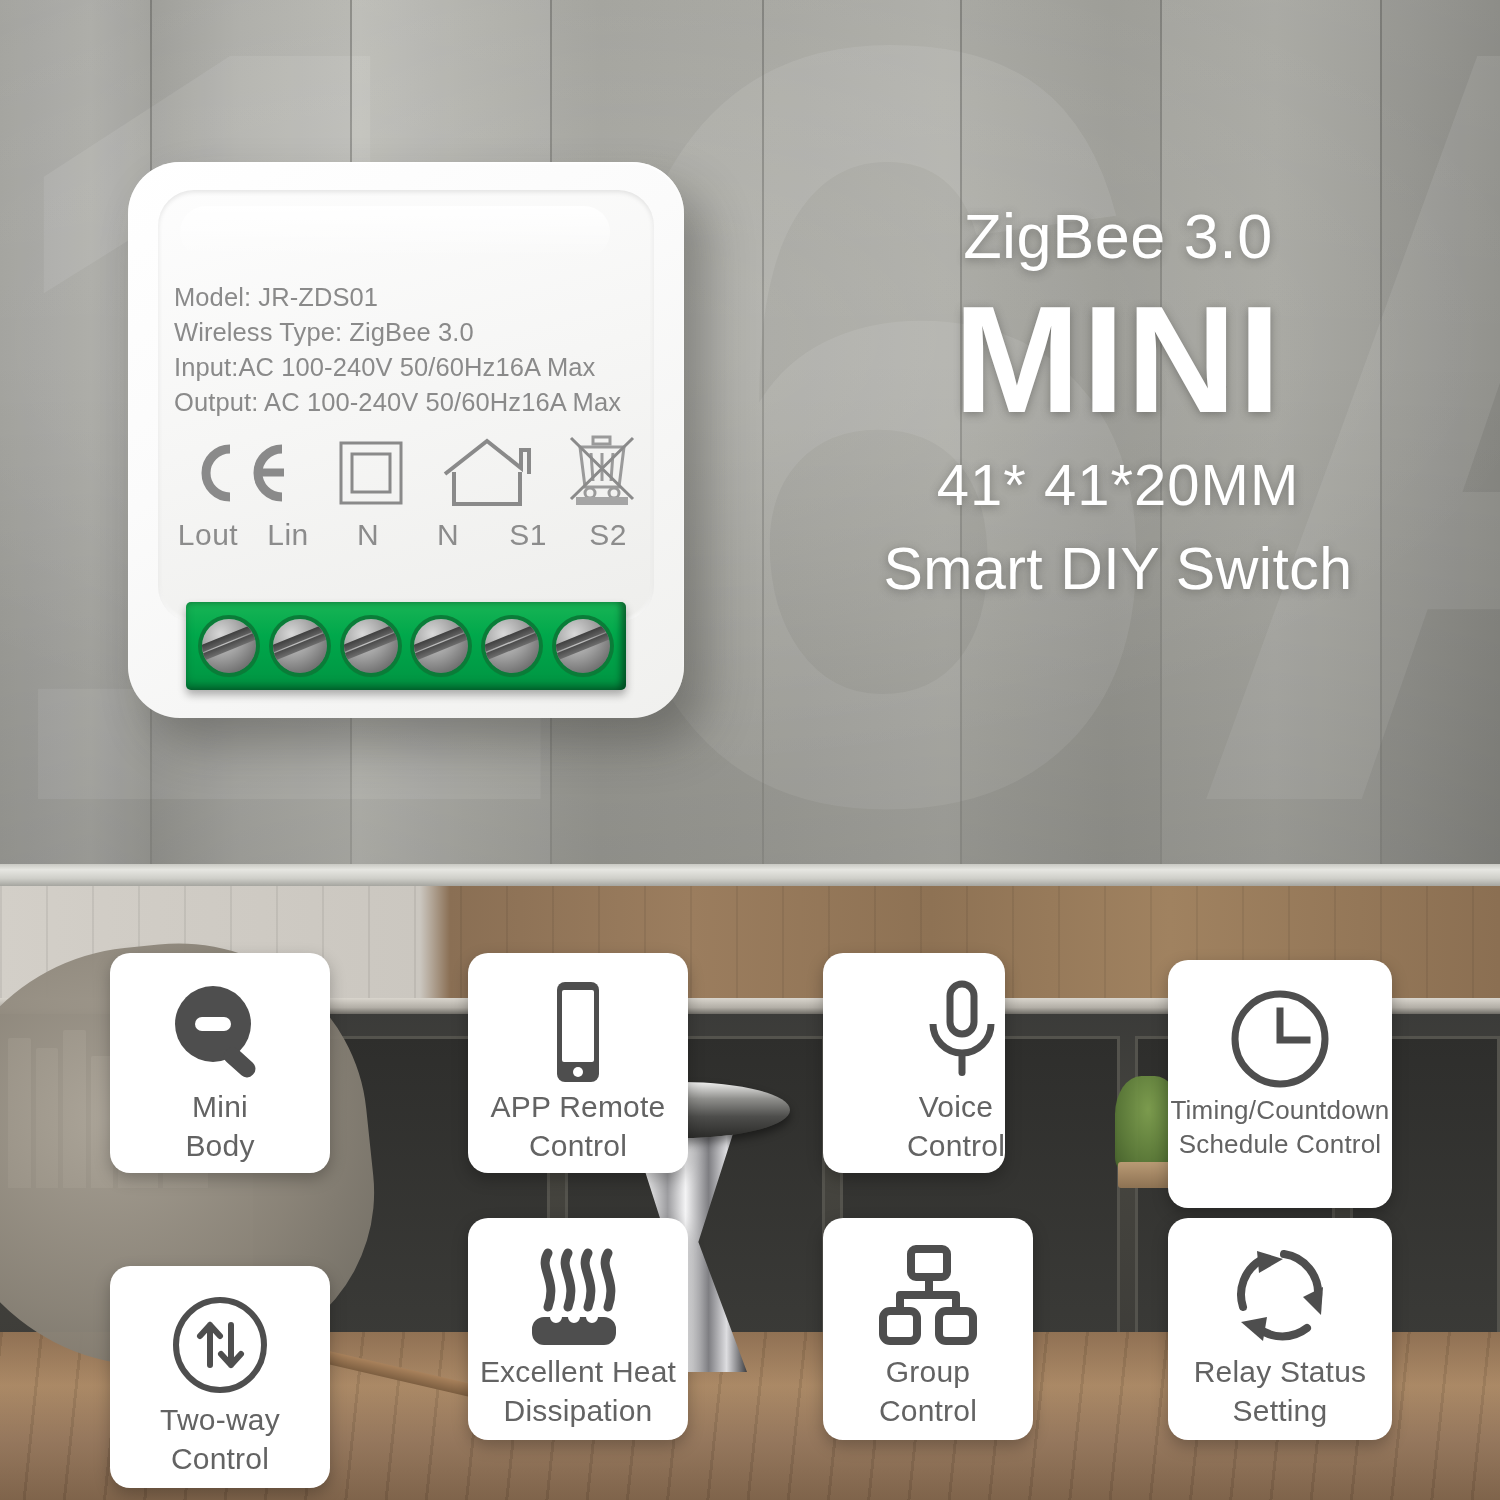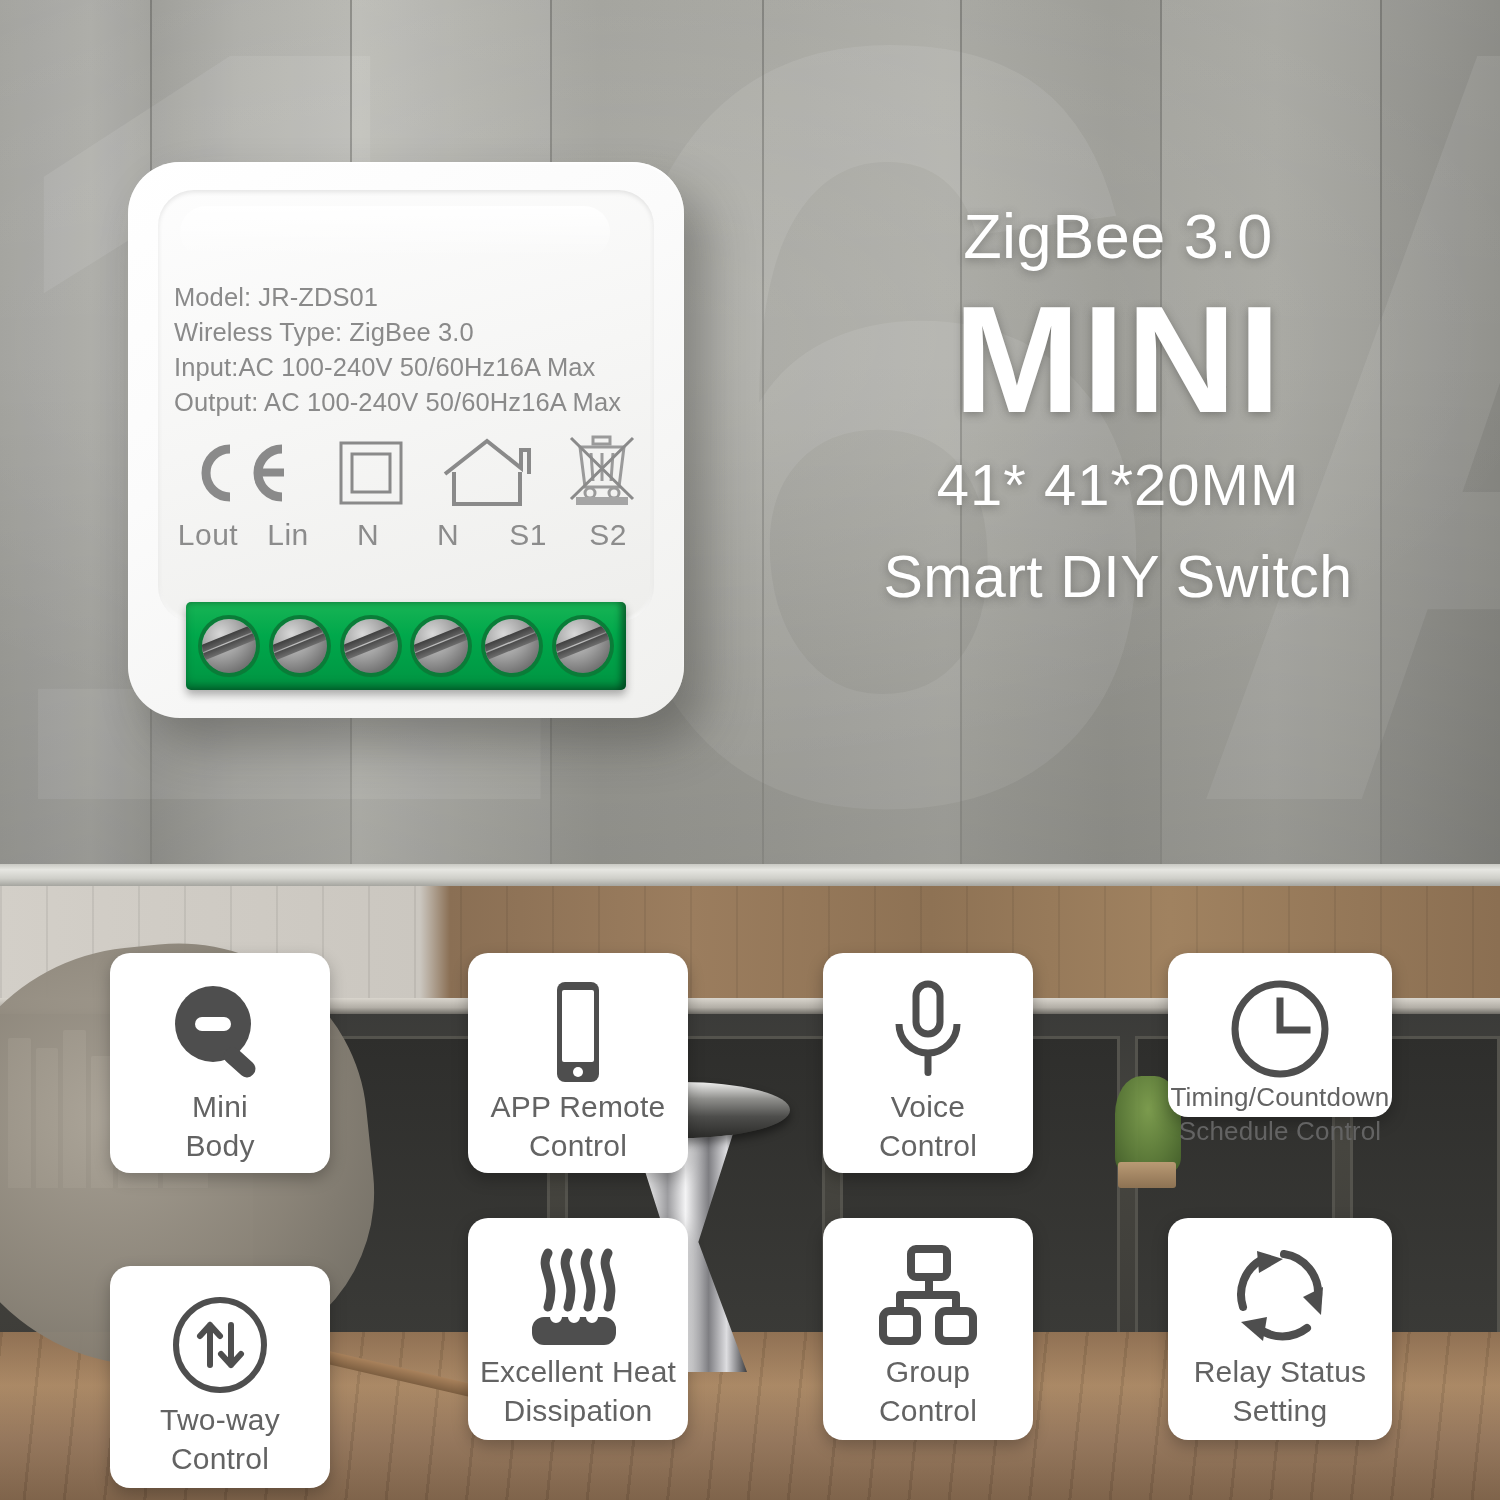--- a/index.html
+++ b/index.html
@@ -73,21 +73,21 @@
     background:linear-gradient(180deg,#4a4a4a,#6d6d6d);transform:rotate(-22deg);}
   .screw:before{content:"";position:absolute;left:-12%;top:28%;width:124%;height:13%;
     background:linear-gradient(180deg,#3f3f3f,#616161);transform:rotate(-22deg);}
 
   
   .headline{position:absolute;right:72px;top:198px;width:620px;text-align:center;color:#fff;
     text-shadow:0 2px 10px rgba(60,60,58,.45);}
   .h-zig{font-size:63px;line-height:76px;letter-spacing:.5px;font-weight:400;}
   .h-mini{font-size:152px;line-height:162px;font-weight:700;letter-spacing:2px;margin-top:4px;}
   .h-dim{font-size:58px;line-height:74px;font-weight:400;letter-spacing:1px;margin-top:8px;}
-  .h-sub{font-size:59px;line-height:78px;font-weight:400;letter-spacing:.5px;margin-top:16px;}
+  .h-sub{font-size:59px;line-height:78px;font-weight:400;letter-spacing:.5px;margin-top:8px;}
 
   
   .lower{position:absolute;left:0;top:886px;width:1500px;height:614px;overflow:hidden;
     background:#5c5b58;}
   .lw-wood{position:absolute;left:0;top:0;width:1500px;height:118px;
     background:linear-gradient(90deg,#d3cfc8 0%,#cbc7c0 28%,#8a6f54 30%,#9b7d5e 46%,#8e7254 62%,#a08260 78%,#8b6f52 100%);}
   .lw-wood-grain{position:absolute;inset:0;opacity:.30;
     background:repeating-linear-gradient(90deg, rgba(0,0,0,.22) 0 2px, rgba(255,255,255,0) 2px 46px);}
   .lw-rail{position:absolute;left:0;top:112px;width:1500px;height:16px;
     background:linear-gradient(180deg,#d9d5cd,#b2aea6 60%,#6f6c66);}
@@ -300,35 +300,35 @@
           <rect x="20" y="11" width="32" height="72" rx="2" fill="#ffffff"></rect>
           <circle cx="36" cy="93" r="5" fill="#ffffff"></circle>
         </svg>
       </div>
       <div class="lb lb-big">
         <div>APP Remote</div>
         <div>Control</div>
       </div>
     </div>
 
-    <div class="card" style="left:823px;top:67px;width:210px;height:220px;">
+    <div class="card" style="left:823px;top:67px;width:182px;height:220px;align-items:flex-end;">
       <div class="ic">
         <svg width="86" height="104" viewBox="0 0 86 104">
           <rect x="31" y="4" width="24" height="50" rx="12" fill="none" stroke="#4e4e4e" stroke-width="7"></rect>
           <path d="M14 44 A29 29 0 0 0 72 44" fill="none" stroke="#4e4e4e" stroke-width="7"></path>
           <rect x="39.5" y="72" width="7" height="24" rx="3.5" fill="#4e4e4e"></rect>
         </svg>
       </div>
       <div class="lb lb-big">
         <div>Voice</div>
         <div>Control</div>
       </div>
     </div>
 
-    <div class="card" style="left:1168px;top:67px;width:224px;height:164px;">
+    <div class="card" style="left:1168px;top:74px;width:224px;height:248px;">
       <div class="ic">
         <svg width="104" height="104" viewBox="0 0 104 104">
           <circle cx="52" cy="52" r="45" fill="none" stroke="#4e4e4e" stroke-width="7"></circle>
           <path d="M52 24 L52 53 L79 53" fill="none" stroke="#4e4e4e" stroke-width="7" stroke-linecap="square"></path>
         </svg>
       </div>
       <div class="lb lb-sm">
         <div>Timing/Countdown</div>
         <div>Schedule Control</div>
       </div>

